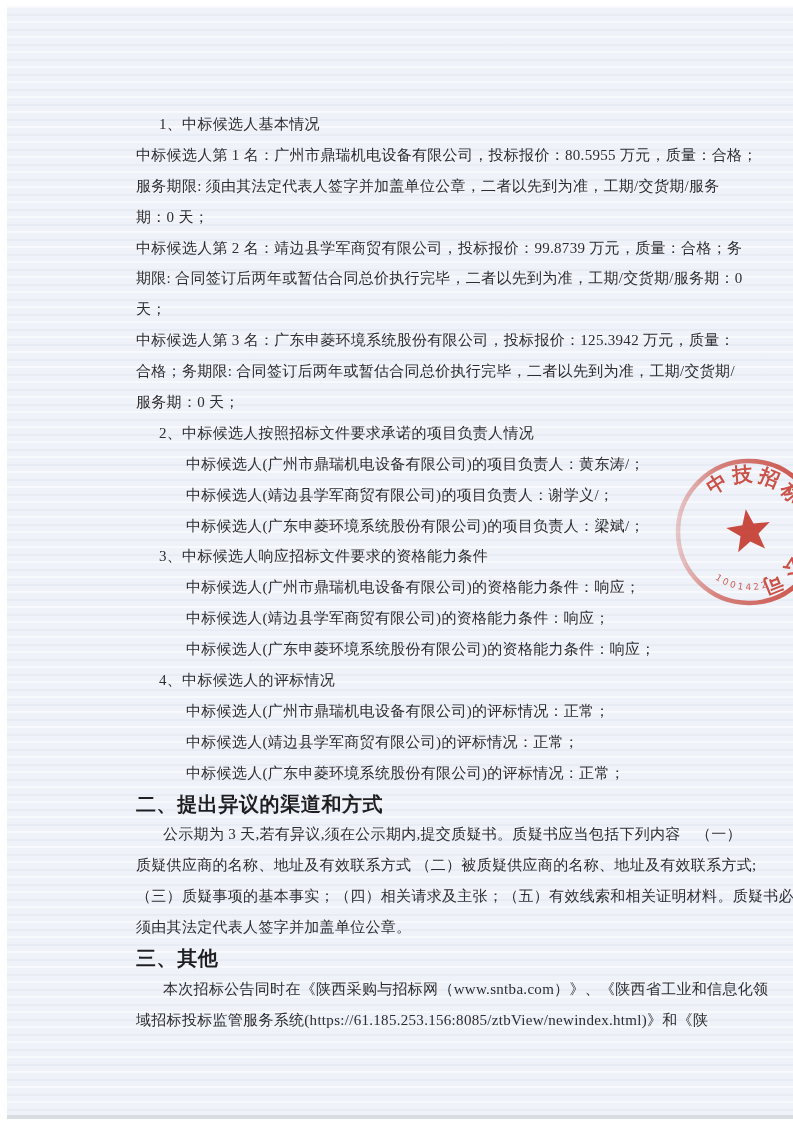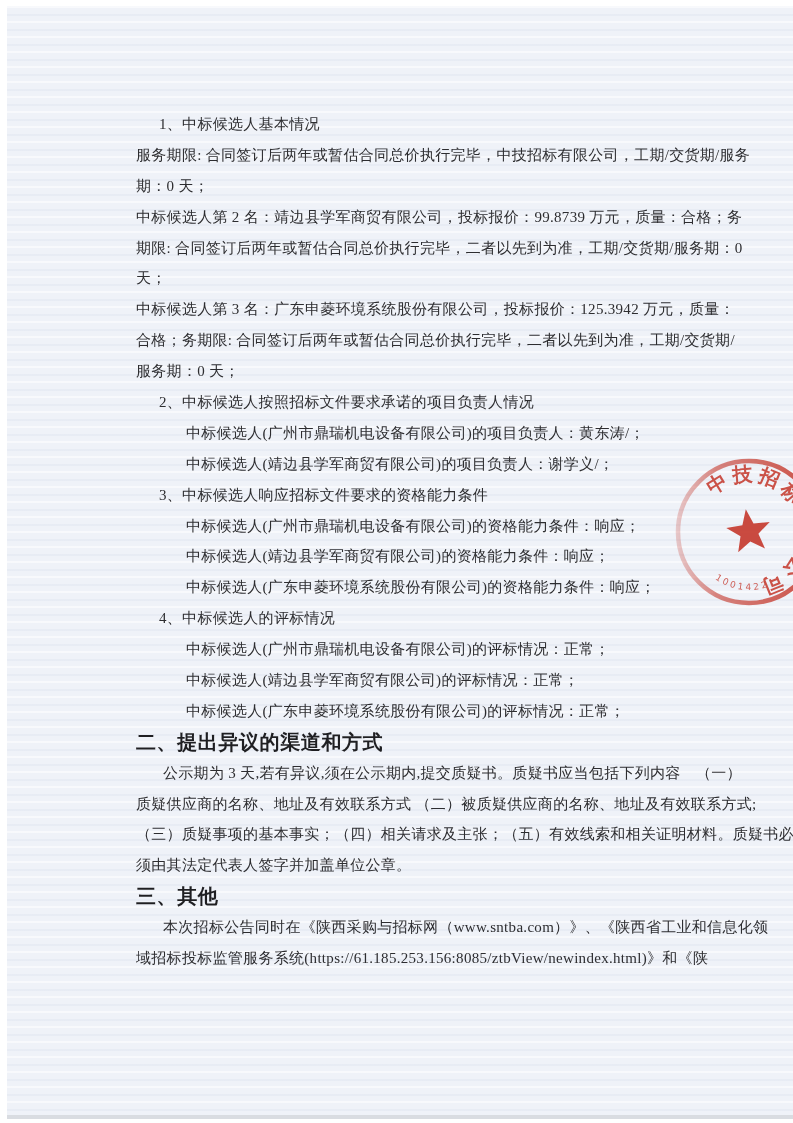--- a/index.html
+++ b/index.html
@@ -52,33 +52,35 @@
 </style>
 </head>
 <body>
 
 <div class="page">
   <div class="paper">
 
     <div class="content" id="doc-lines">
         <div>
           <div class="line l-heading-num">1、中标候选人基本情况</div>
-          <div class="line l-body">服务期限: 合同签订后两年或暂估合同总价执行完毕，中技招标有限公司，工期/交货期/服务</div>
+          <div class="line l-body">中标候选人第 1 名：广州市鼎瑞机电设备有限公司，投标报价：80.5955 万元，质量：合格；</div>
+          <div class="line l-body">服务期限: 须由其法定代表人签字并加盖单位公章，二者以先到为准，工期/交货期/服务</div>
           <div class="line l-body">期：0 天；</div>
           <div class="line l-body">中标候选人第 2 名：靖边县学军商贸有限公司，投标报价：99.8739 万元，质量：合格；务</div>
           <div class="line l-body">期限: 合同签订后两年或暂估合同总价执行完毕，二者以先到为准，工期/交货期/服务期：0</div>
           <div class="line l-body">天；</div>
           <div class="line l-body">中标候选人第 3 名：广东申菱环境系统股份有限公司，投标报价：125.3942 万元，质量：</div>
           <div class="line l-body">合格；务期限: 合同签订后两年或暂估合同总价执行完毕，二者以先到为准，工期/交货期/</div>
           <div class="line l-body">服务期：0 天；</div>
         </div>
         <div>
           <div class="line l-heading-num">2、中标候选人按照招标文件要求承诺的项目负责人情况</div>
           <div class="line l-sub">中标候选人(广州市鼎瑞机电设备有限公司)的项目负责人：黄东涛/；</div>
           <div class="line l-sub">中标候选人(靖边县学军商贸有限公司)的项目负责人：谢学义/；</div>
+          <div class="line l-sub">中标候选人(广东申菱环境系统股份有限公司)的项目负责人：梁斌/；</div>
         </div>
         <div>
           <div class="line l-heading-num">3、中标候选人响应招标文件要求的资格能力条件</div>
           <div class="line l-sub">中标候选人(广州市鼎瑞机电设备有限公司)的资格能力条件：响应；</div>
           <div class="line l-sub">中标候选人(靖边县学军商贸有限公司)的资格能力条件：响应；</div>
           <div class="line l-sub">中标候选人(广东申菱环境系统股份有限公司)的资格能力条件：响应；</div>
         </div>
         <div>
           <div class="line l-heading-num">4、中标候选人的评标情况</div>
           <div class="line l-sub">中标候选人(广州市鼎瑞机电设备有限公司)的评标情况：正常；</div>

